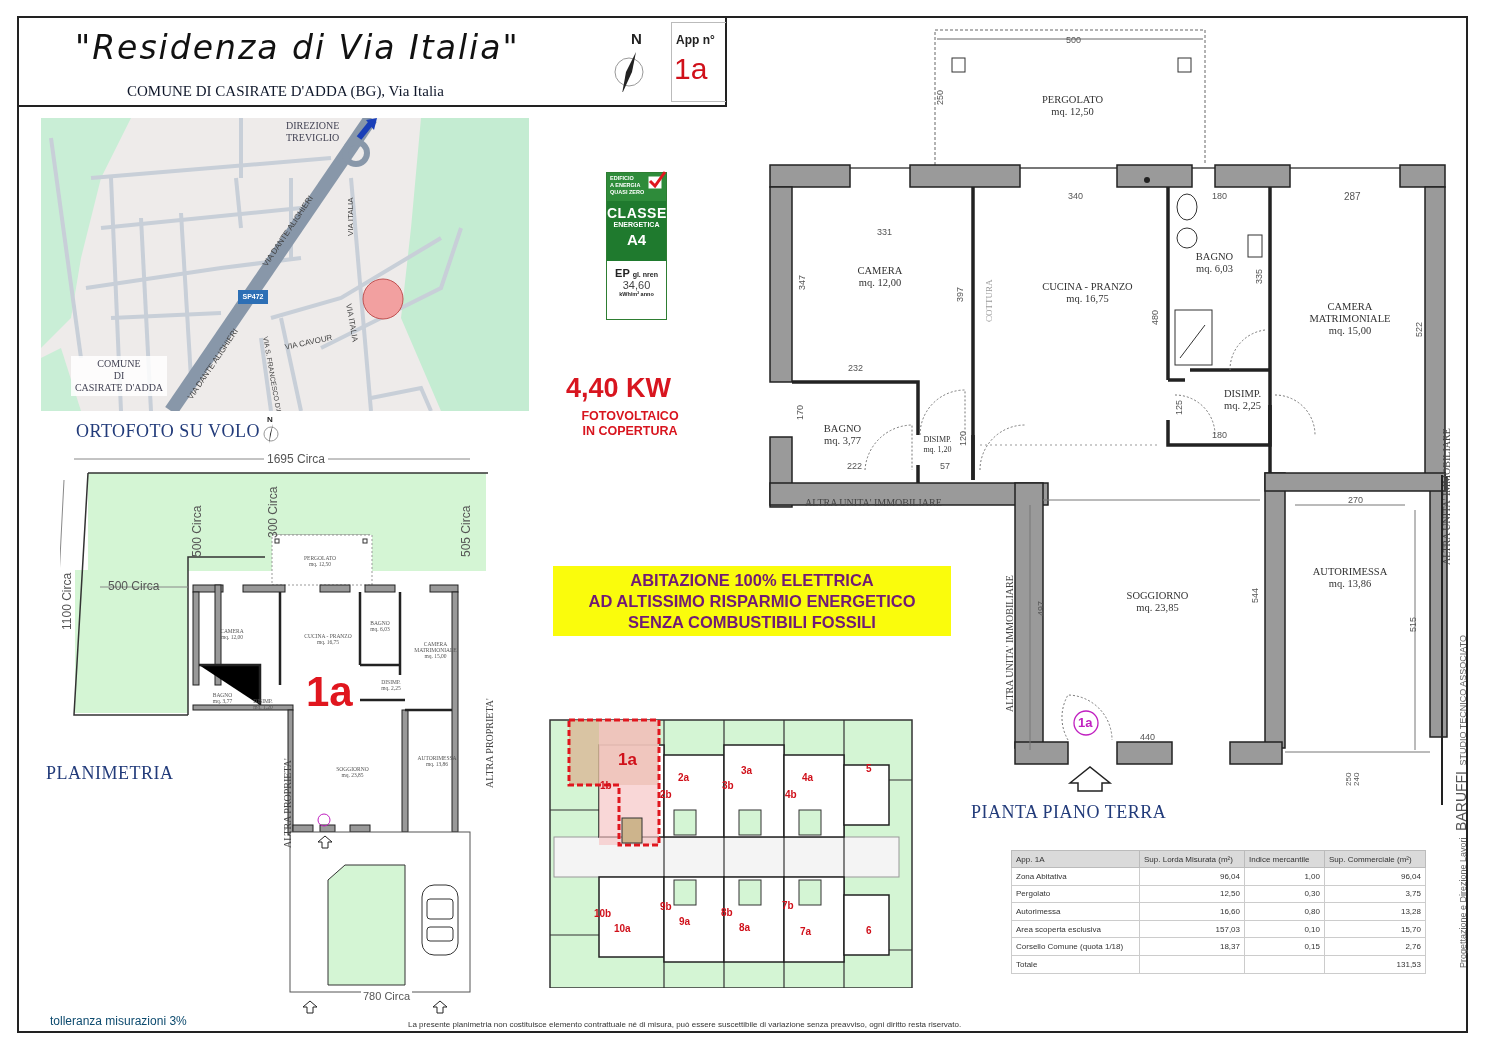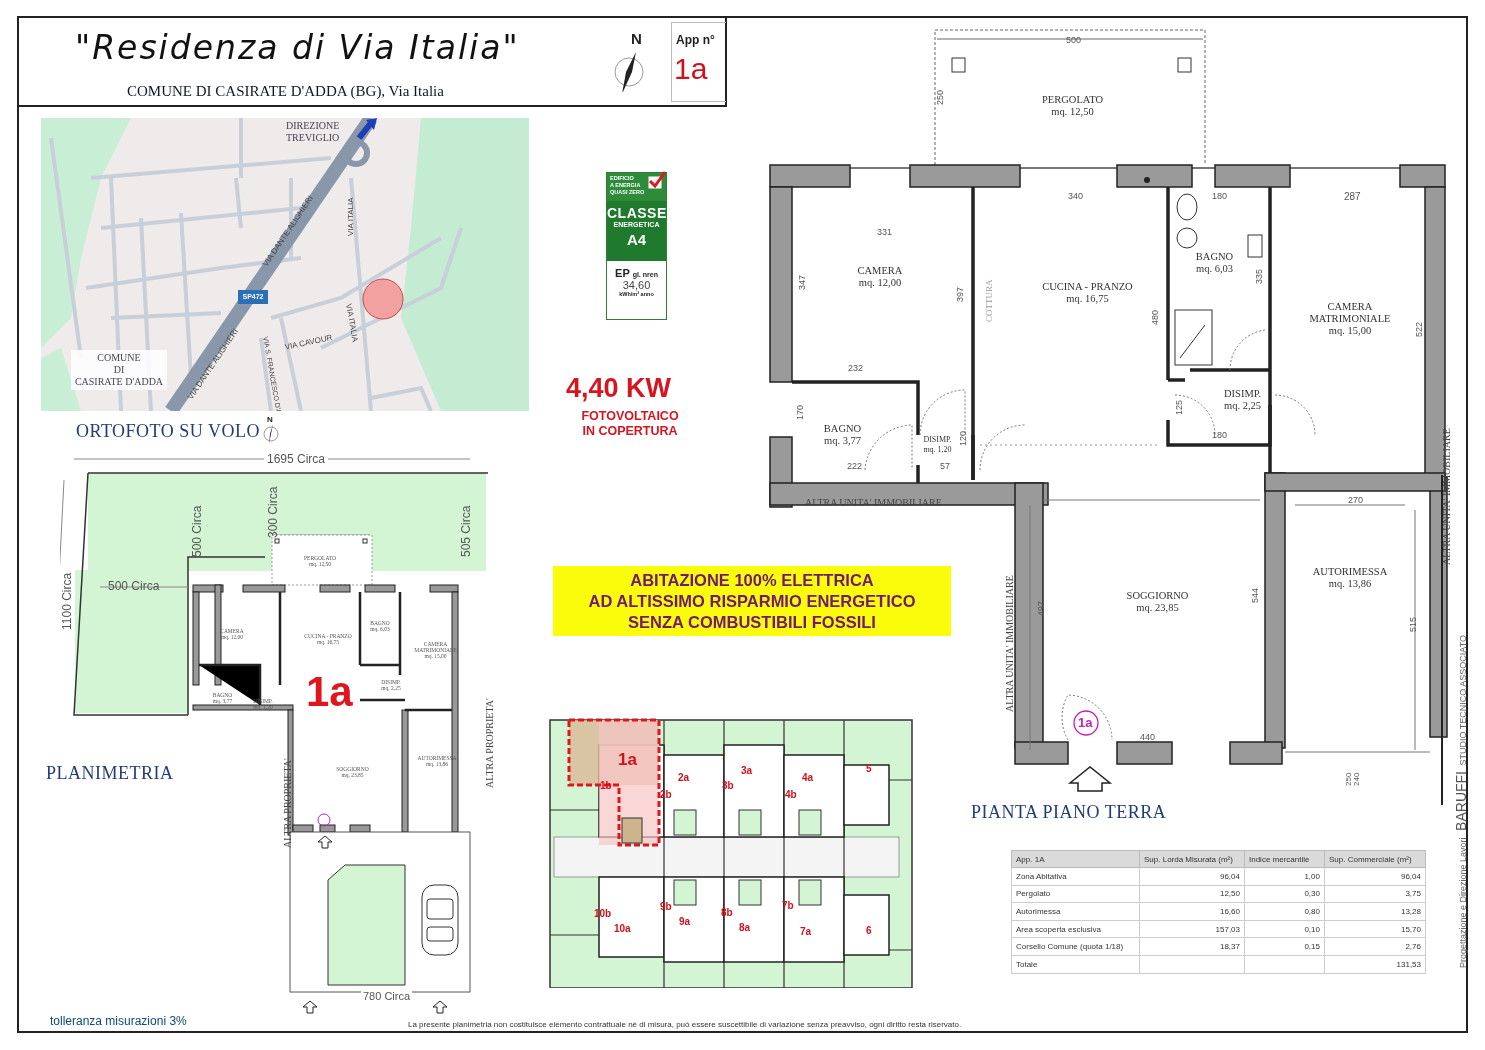--- a/index.html
+++ b/index.html
@@ -107,21 +107,21 @@
     <div>DIREZIONE</div>
     <div>TREVIGLIO</div>
   </div>
   <div class="abs" style="left:197px;top:172px;width:30px;height:14px;background:#2d6fb5;color:#fff;font-size:7px;font-weight:bold;text-align:center;line-height:14px;">SP472</div>
   <div class="road-lbl" style="left:220px;top:145px;transform:rotate(-56deg);transform-origin:left top;">VIA DANTE ALIGHIERI</div>
   <div class="road-lbl" style="left:145px;top:278px;transform:rotate(-56deg);transform-origin:left top;">VIA DANTE ALIGHIERI</div>
   <div class="road-lbl" style="left:305px;top:118px;transform:rotate(-90deg);transform-origin:left top;">VIA ITALIA</div>
   <div class="road-lbl" style="left:312px;top:185px;transform:rotate(80deg);transform-origin:left top;">VIA ITALIA</div>
   <div class="road-lbl" style="left:243px;top:225px;transform:rotate(-12deg);transform-origin:left top;">VIA CAVOUR</div>
   <div class="road-lbl" style="left:228px;top:218px;transform:rotate(80deg);transform-origin:left top;font-size:7px;">VIA S. FRANCESCO D'AS</div>
-  <div class="map-lbl" style="left:30px;top:232px;width:96px;background:rgba(255,255,255,0.85);padding:2px;">
+  <div class="map-lbl" style="left:30px;top:238px;width:96px;background:rgba(255,255,255,0.85);padding:2px;">
     <div>COMUNE</div>
     <div>DI</div>
     <div>CASIRATE D'ADDA</div>
   </div>
 </div>
 <div class="ortofoto">ORTOFOTO SU VOLO</div>
 <div class="abs" style="left:262px;top:415px;width:18px;height:30px;">
   <div style="position:absolute;left:5px;top:0;font-size:8px;font-weight:bold;">N</div>
   <svg width="18" height="30" style="position:absolute;left:0;top:0;">
     <circle cx="9" cy="19" r="7" fill="none" stroke="#999"></circle>

